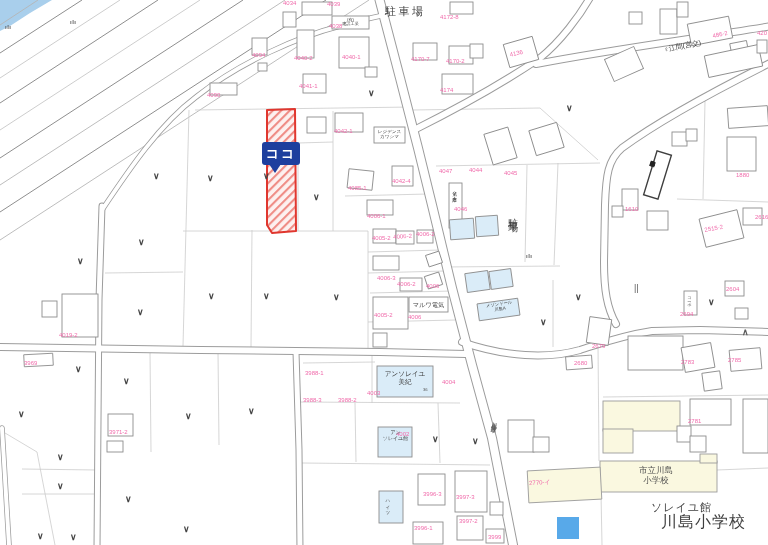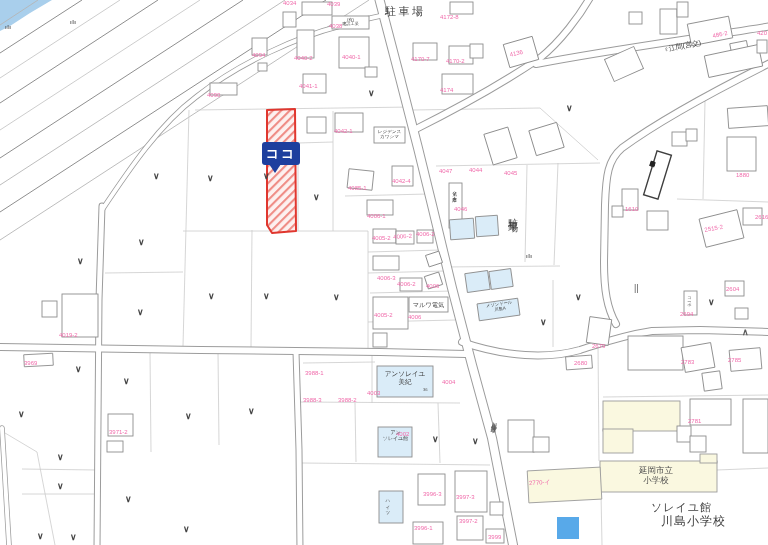--- a/index.html
+++ b/index.html
@@ -301,27 +301,27 @@
         <div>美紀</div>
       </div>
       <div class="tlabel" style="left: 380px; top: 430px; font-size: 5px; line-height: 5.9px; width: 31px; text-align: center;">
         <div>アン</div>
         <div>ソレイユ館</div>
       </div>
       <div class="tlabel vert" style="left: 385px; top: 496px; font-size: 4.6px; line-height: 5.428px; color: rgb(85, 85, 85);">
         <div>ハイツ</div>
       </div>
       <div class="tlabel" style="left: 630px; top: 465px; font-size: 8.5px; line-height: 10.03px; color: rgb(76, 76, 76); width: 52px; text-align: center;">
-        <div>延岡市立</div>
+        <div>市立川島</div>
         <div>小学校</div>
       </div>
       <div class="tlabel" style="left: 651px; top: 501px; font-size: 11px; line-height: 12.98px; letter-spacing: 1px; color: rgb(62, 62, 62);">
         <div>ソレイユ館</div>
       </div>
-      <div class="tlabel" style="left: 661px; top: 515px; font-size: 12px; line-height: 12.98px; letter-spacing: 1px; color: rgb(62, 62, 62);">
+      <div class="tlabel" style="left: 661px; top: 515px; font-size: 16px; line-height: 12.98px; letter-spacing: 1px; color: rgb(62, 62, 62);">
         <div>川島小学校</div>
       </div>
       <div class="tlabel" style="left: 663px; top: 46px; font-size: 7px; line-height: 8.26px; color: rgb(51, 51, 51); transform: rotate(-11deg);">
         <div>♀江間(宮交)</div>
       </div>
       <div class="tlabel vert" style="left: 493px; top: 417px; font-size: 5.6px; line-height: 6.608px; letter-spacing: 1px; color: rgb(85, 85, 85); transform: rotate(12deg);">
         <div>川島小学校通り</div>
       </div>
       <div class="tlabel" style="left: 423px; top: 388px; font-size: 4.2px; line-height: 4.956px; color: rgb(85, 85, 85);">
         <div>36</div>

